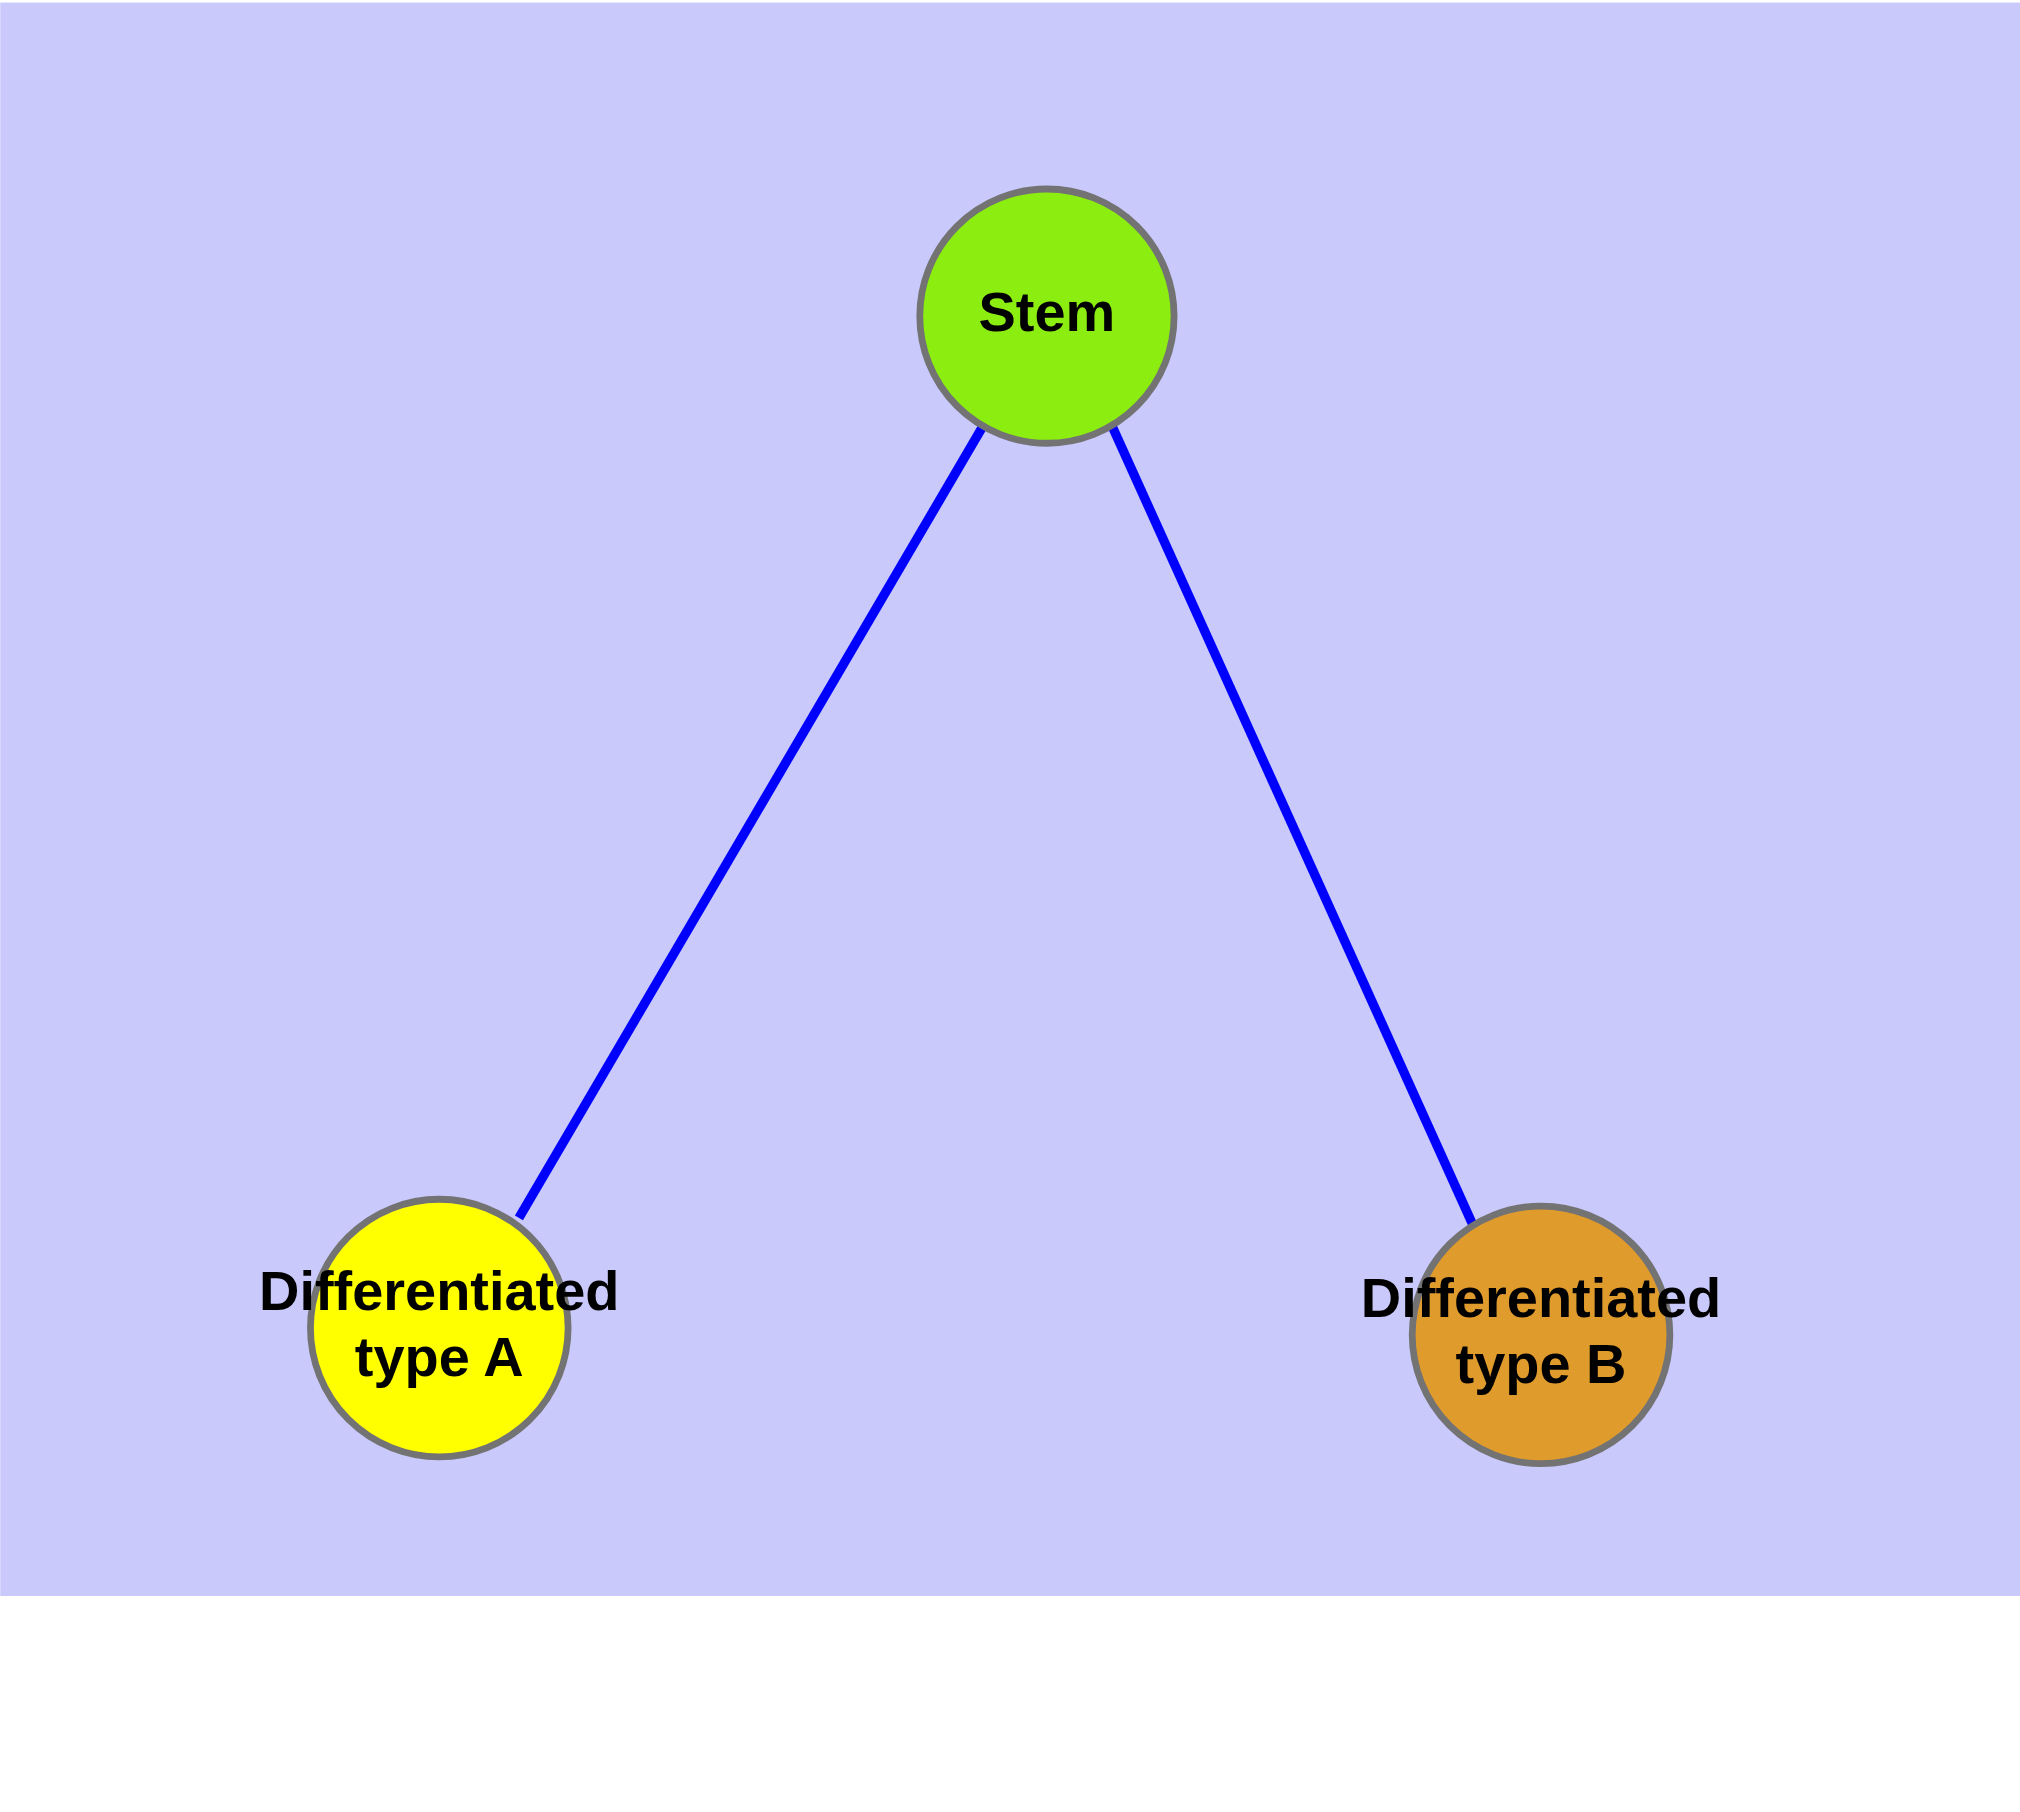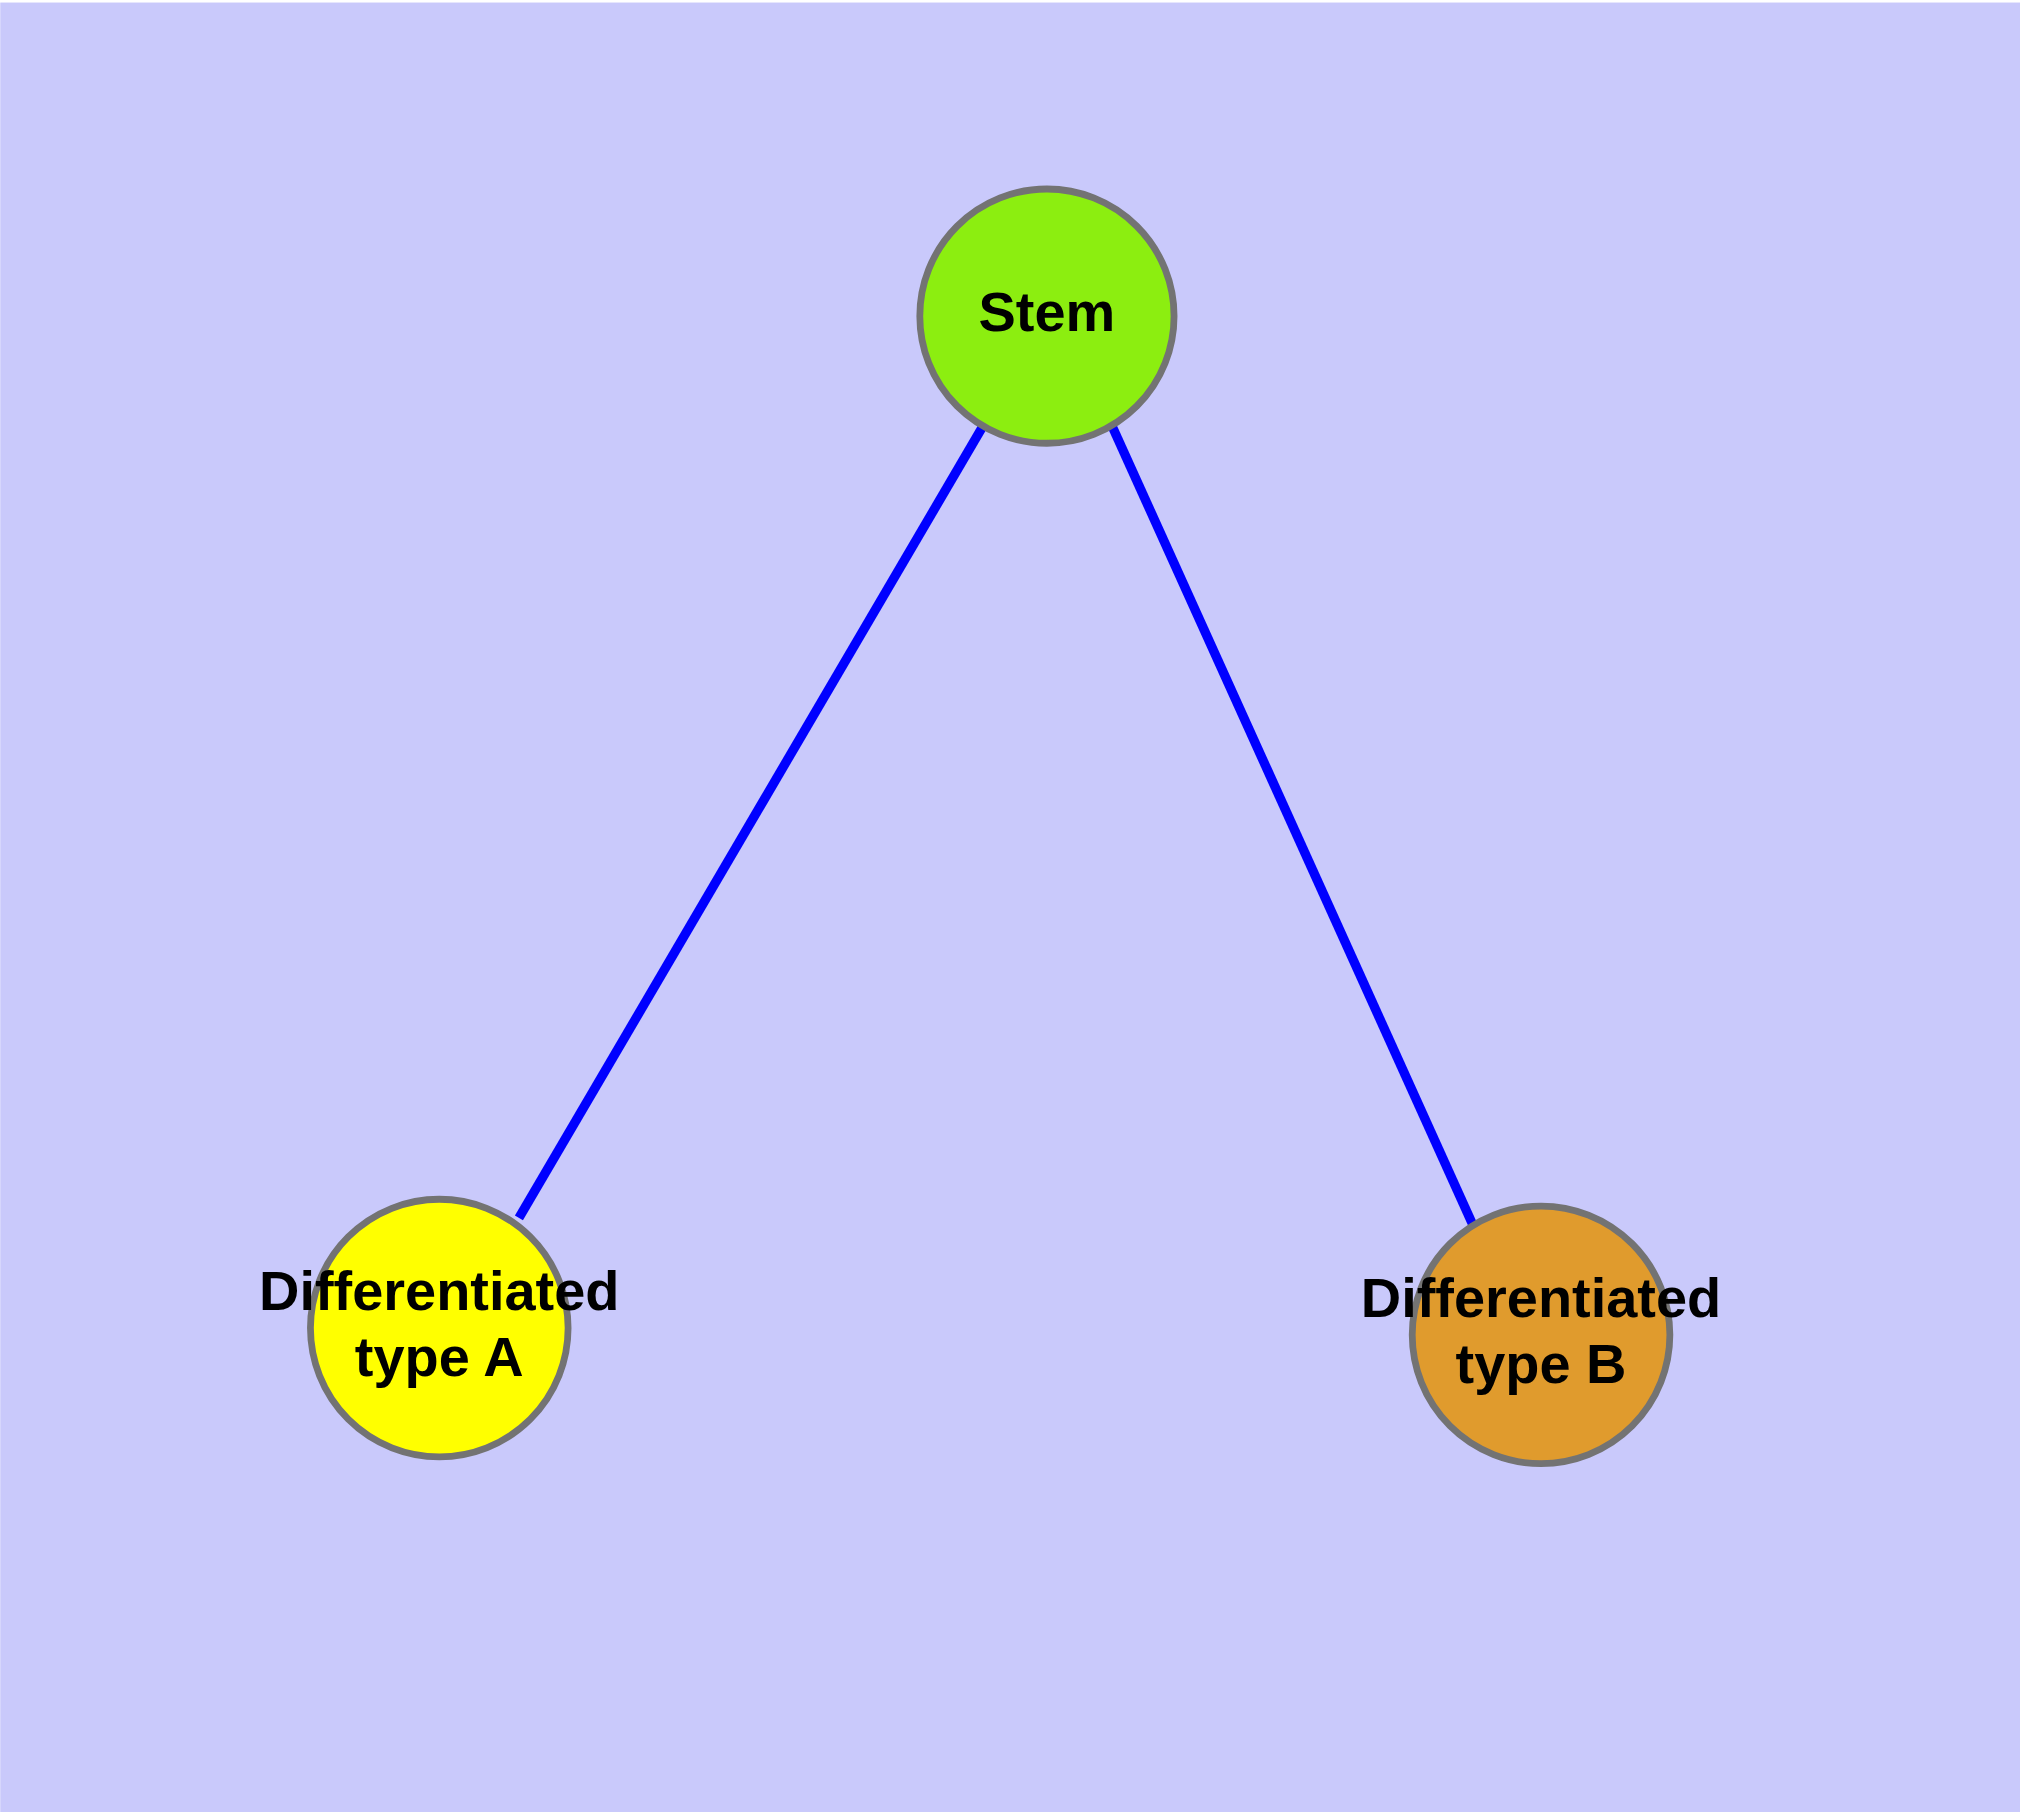--- a/index.html
+++ b/index.html
@@ -27,21 +27,21 @@
     font-family: "Liberation Sans", sans-serif;
     font-weight: bold;
     fill: #000000;
     text-anchor: middle;
     dominant-baseline: middle;
   }
 </style>
 </head>
 <body>
 
-<div id="canvas" style="width: 2021px; height: 1812px;">
+<div id="canvas" style="width: 2021px; height: 1596px;">
   <svg id="graph-svg" viewBox="0 0 2384 2138" xmlns="http://www.w3.org/2000/svg">
 
     <rect id="bg-rect" x="0" y="3" width="2384" height="2135" fill="#c9c9fb"></rect>
 
     <g id="edges-layer">
         <line x1="1160" y1="502" x2="612" y2="1437" stroke="#0000ff" stroke-width="11" stroke-linecap="butt"></line>
         <line x1="1312" y1="503" x2="1737" y2="1444" stroke="#0000ff" stroke-width="11" stroke-linecap="butt"></line>
       </g>
     <g id="nodes-layer">
         <circle cx="1235" cy="373" r="150" fill="#8cee10" stroke="#737373" stroke-width="8"></circle>

